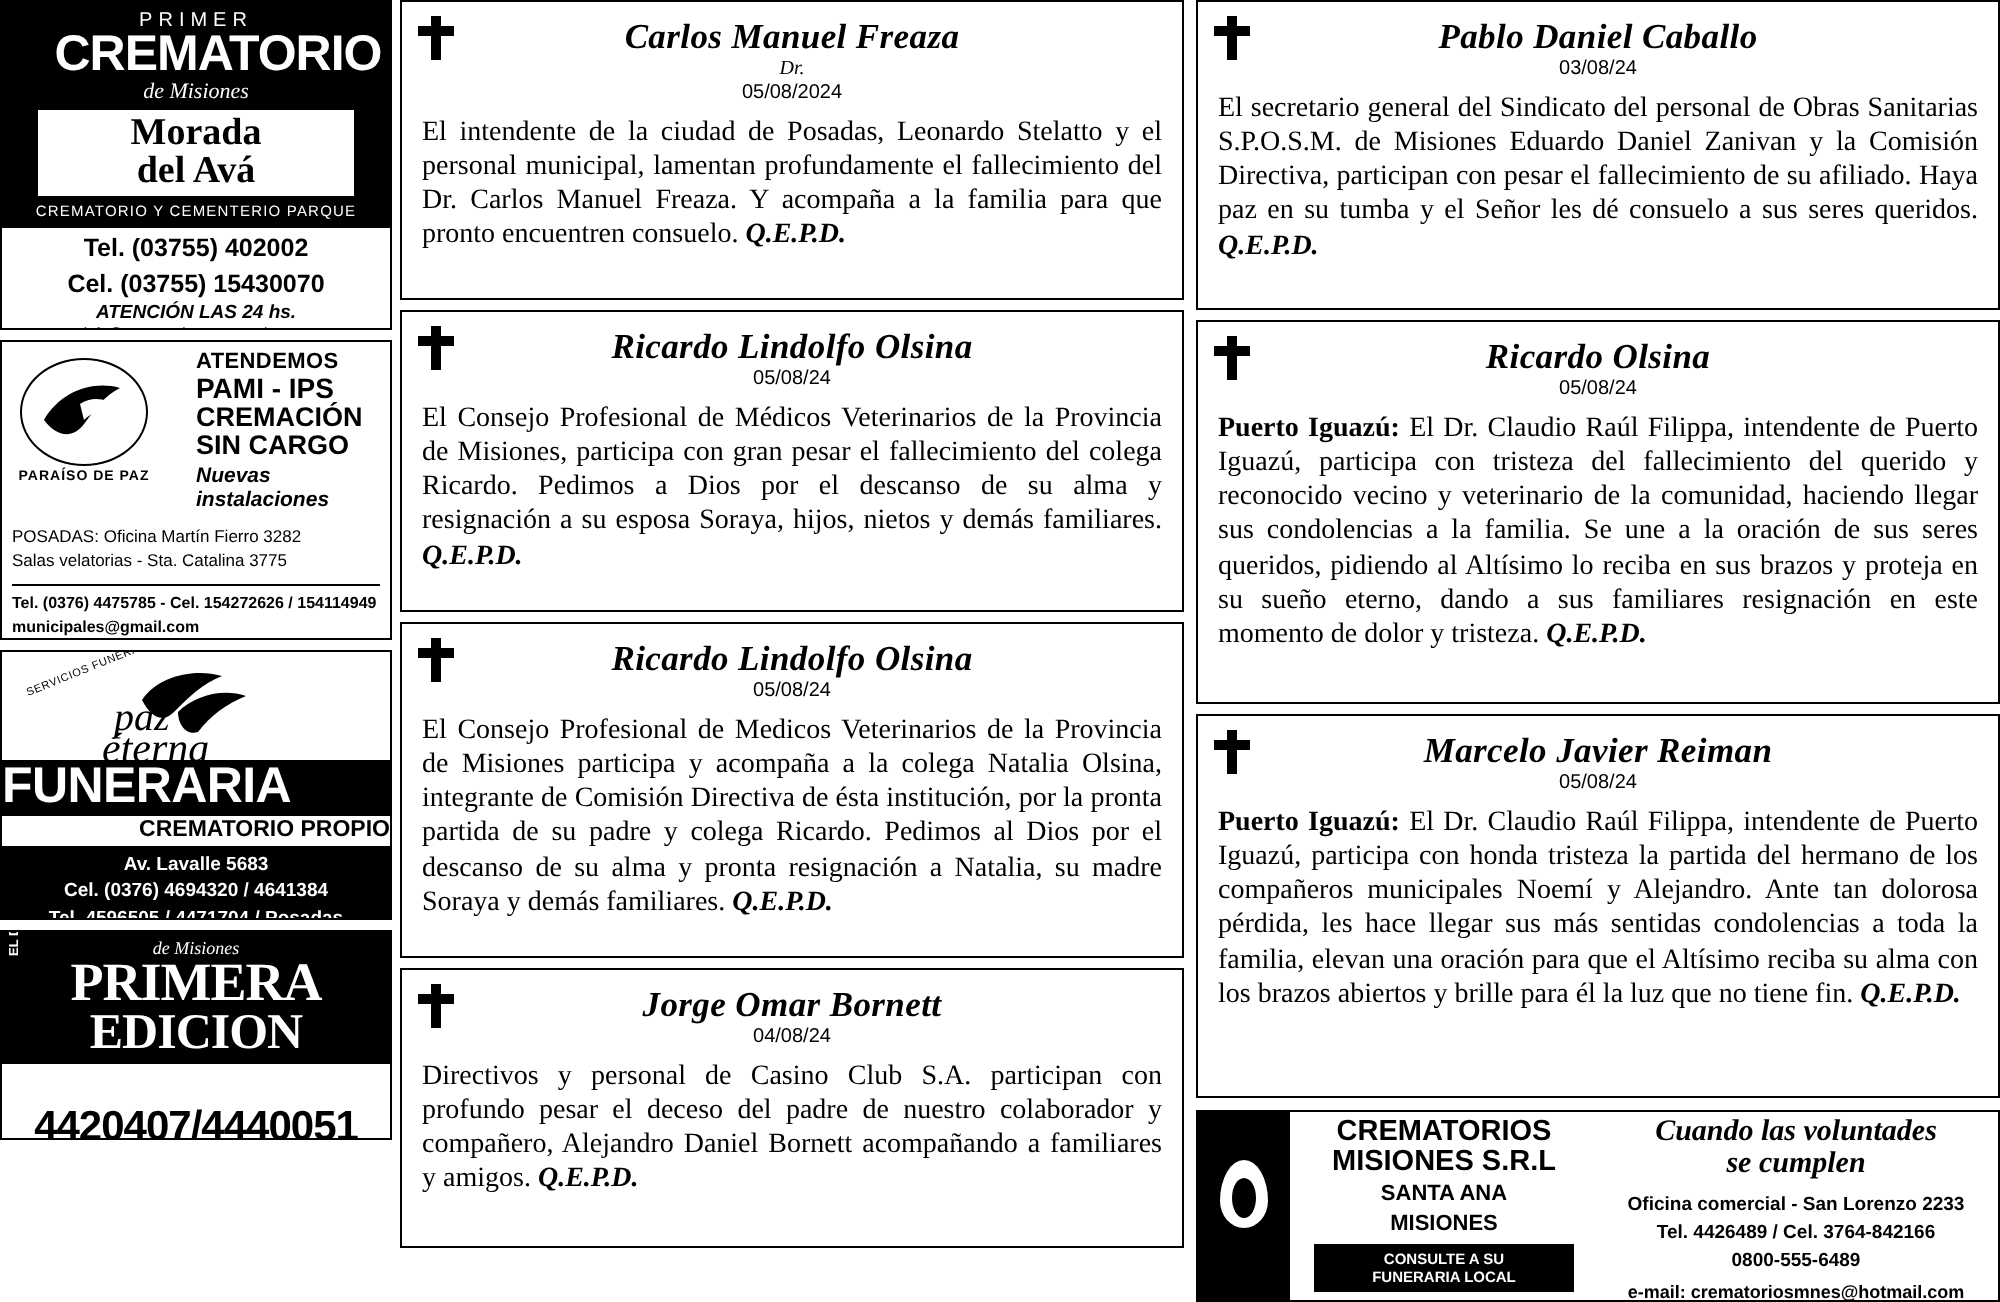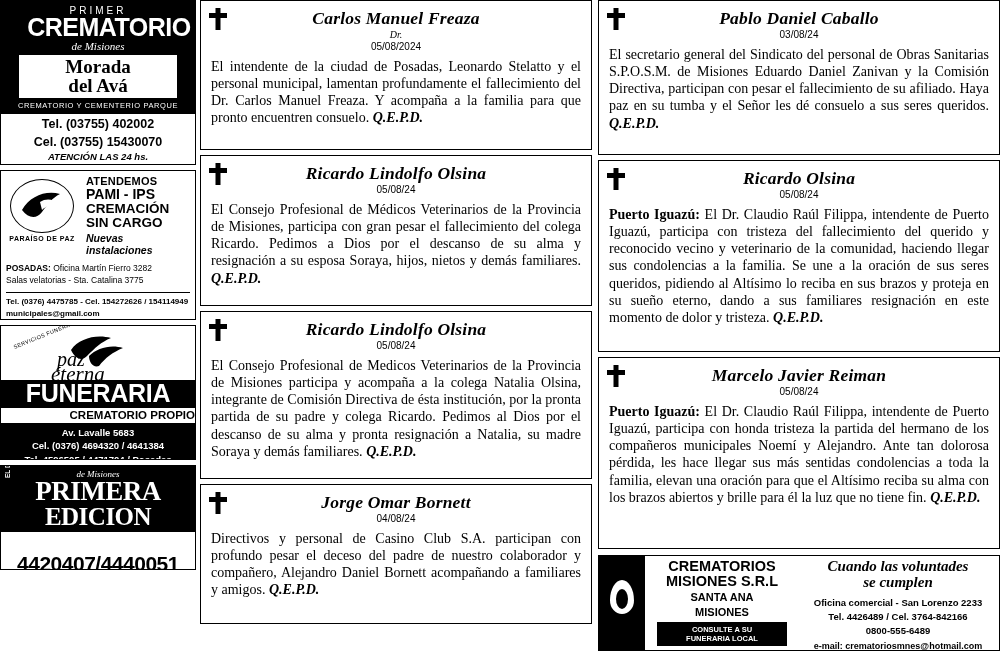--- a/index.html
+++ b/index.html
@@ -78,40 +78,40 @@
   .ad1 .crema{font-family:"Liberation Sans",sans-serif;font-weight:bold;font-size:25px;line-height:.95;letter-spacing:-.5px;padding-left:22px;}
   .ad1 .demis{font-style:italic;font-size:11px;margin-bottom:3px;}
   .ad1 .morada{background:#fff;color:#000;display:block;margin:0 18px;font-family:"Liberation Serif",serif;font-weight:bold;font-size:19px;line-height:1.02;padding:2px 0;}
   .ad1 .sub{font-family:"Liberation Sans",sans-serif;font-size:7.5px;letter-spacing:.6px;margin-top:3px;}
   .ad1 .tel{font-family:"Liberation Sans",sans-serif;font-weight:bold;font-size:12.5px;text-align:center;line-height:1.35;padding-top:2px;}
   .ad1 .aten{font-family:"Liberation Sans",sans-serif;font-weight:bold;font-style:italic;font-size:9.5px;text-align:center;}
   .ad1 .mail{font-family:"Liberation Sans",sans-serif;font-size:7.5px;text-align:center;line-height:1.3;}
 
   
   .ad2{height:150px;padding:4px 5px;}
-  .ad2 .top{display:flex;gap:8px;}
+  .ad2 .top{display:flex;gap:20px;}
   .ad2 .logo{width:72px;text-align:center;}
   .ad2 .logo .circle{width:62px;height:52px;border:1px solid #000;border-radius:50%;margin:4px auto 0;position:relative;}
   .ad2 .logo .lbl{font-family:"Liberation Sans",sans-serif;font-size:7px;font-weight:bold;letter-spacing:.5px;margin-top:2px;}
   .ad2 .rt{flex:1;font-family:"Liberation Sans",sans-serif;}
   .ad2 .rt .l1{font-size:11px;font-weight:bold;letter-spacing:.2px;}
   .ad2 .rt .l2{font-size:14px;font-weight:bold;line-height:1.05;}
   .ad2 .rt .l3{font-size:13.5px;font-weight:bold;line-height:1.05;}
   .ad2 .rt .l4{font-size:10.5px;font-style:italic;font-weight:bold;margin-top:2px;}
   .ad2 .addr{font-family:"Liberation Sans",sans-serif;font-size:8.5px;margin-top:6px;line-height:1.45;}
-  .ad2 .addr b{font-weight:bold;}
+  .ad2 .addr b{font-weight:normal;}
   .ad2 .phones{font-family:"Liberation Sans",sans-serif;font-size:8px;font-weight:bold;border-top:1px solid #000;margin-top:5px;padding-top:3px;line-height:1.5;}
 
   
   .ad3{height:135px;padding:0;}
   .ad3 .birds{height:54px;position:relative;text-align:center;}
   .ad3 .bl{font-family:"Liberation Sans",sans-serif;font-size:5.5px;letter-spacing:.4px;position:absolute;top:4px;left:10px;transform:rotate(-22deg);}
   .ad3 .paz{font-family:"Liberation Serif",serif;font-style:italic;font-size:20px;position:absolute;left:56px;top:22px;}
   .ad3 .eterna{font-family:"Liberation Serif",serif;font-style:italic;font-size:21px;position:absolute;left:50px;top:36px;}
-  .ad3 .funeraria{background:#000;color:#fff;text-align:center;font-family:"Liberation Sans",sans-serif;font-weight:bold;font-size:25px;letter-spacing:-.3px;line-height:1.1;}
+  .ad3 .funeraria{background:#000;color:#fff;text-align:left;font-family:"Liberation Sans",sans-serif;font-weight:bold;font-size:25px;letter-spacing:-.3px;line-height:1.1;}
   .ad3 .propio{text-align:right;font-family:Liberation Sans, sans-serif;font-weight:bold;font-size:11.5px;border-bottom:1px solid #000;padding:1px 0 2px;}
   .ad3 .lines{background:#000;color:#fff;text-align:center;font-family:"Liberation Sans",sans-serif;font-weight:bold;font-size:9.5px;line-height:1.45;padding:2px 0 3px;}
 
   
   .ad4{height:105px;padding:0;position:relative;}
   .ad4 .pe{background:#000;color:#fff;padding:3px 0 4px 0;text-align:center;position:relative;}
   .ad4 .eldiario{position:absolute;left:3px;top:12px;font-family:"Liberation Sans",sans-serif;font-size:6.5px;font-weight:bold;transform:rotate(-90deg);transform-origin:left top;white-space:nowrap;}
   .ad4 .dm{font-style:italic;font-size:9px;}
   .ad4 .primera{font-family:"Liberation Serif",serif;font-weight:bold;font-size:27px;line-height:.95;letter-spacing:-.5px;}
   .ad4 .edicion{font-family:"Liberation Serif",serif;font-weight:bold;font-size:25px;line-height:.95;letter-spacing:-.5px;}

